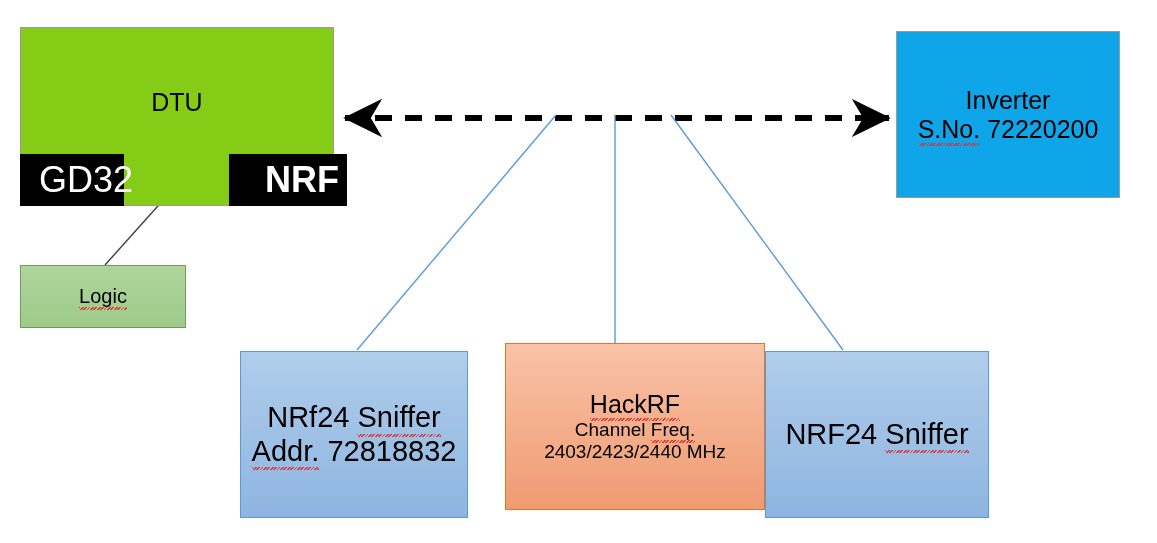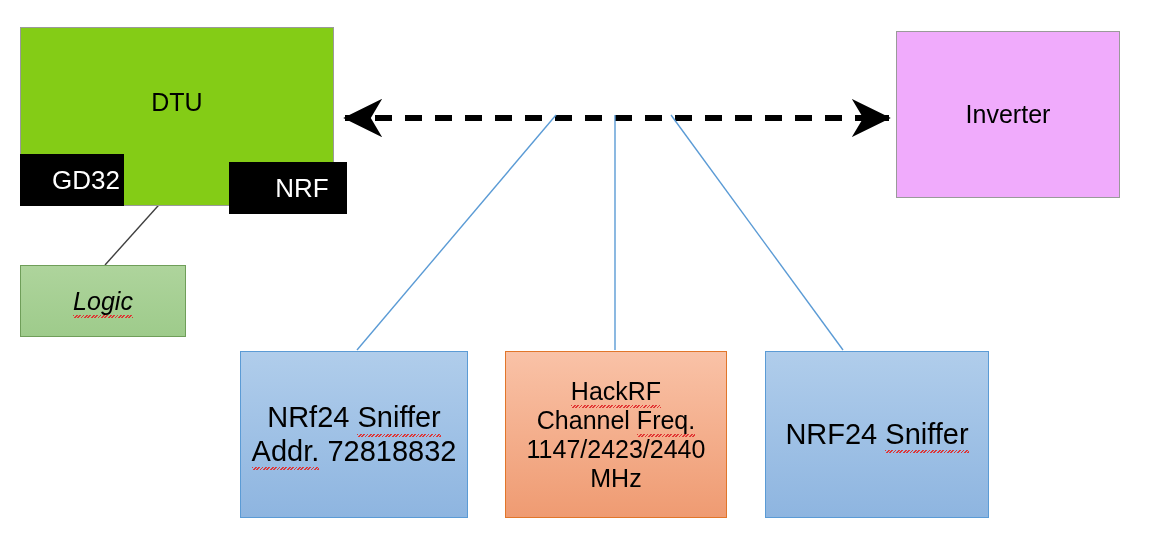--- a/index.html
+++ b/index.html
@@ -44,53 +44,53 @@
   }
   
   .black-box {
     position: absolute;
     box-sizing: border-box;
     background: #000000;
     color: #ffffff;
     display: flex;
     align-items: center;
     justify-content: center;
-    font-size: 26px;
+    font-size: 36px;
     padding-left: 28px;
   }
   #gd32-box {
     left: 20px;
     top: 154px;
     width: 104px;
     height: 52px;
   }
   #nrf-box {
     left: 229px;
-    top: 162px;
+    top: 154px;
     width: 118px;
     height: 52px;
+    font-weight: bold;
   }
   
   #logic-box {
     left: 20px;
     top: 265px;
     width: 166px;
-    height: 72px;
+    height: 63px;
     background: linear-gradient(180deg, #aed49c 0%, #9ecb8b 100%);
     border: 1px solid #6f9e59;
-    font-size: 25px;
-    font-style: italic;
+    font-size: 20px;
   }
   
   #inverter-box {
     left: 896px;
     top: 31px;
     width: 224px;
     height: 167px;
-    background: #f0abfc;
+    background: #0ea5e9;
     border: 1px solid #9a9a9a;
     font-size: 25px;
   }
   
   .blue-box {
     background: linear-gradient(180deg, #b0cdeb 0%, #8eb5e0 100%);
     border: 1px solid #5b9bd5;
     font-size: 29px;
   }
   #sniffer-left-box {
@@ -100,31 +100,31 @@
     height: 167px;
   }
   #sniffer-right-box {
     left: 765px;
     top: 351px;
     width: 224px;
     height: 167px;
   }
   #hackrf-box {
     left: 505px;
-    top: 351px;
-    width: 222px;
+    top: 343px;
+    width: 260px;
     height: 167px;
     background: linear-gradient(180deg, #f9c2a7 0%, #ef9b72 100%);
     border: 1px solid #e1762a;
   }
   #hackrf-box .title {
     font-size: 25px;
   }
   #hackrf-box .sub {
-    font-size: 25px;
+    font-size: 19px;
   }
   
   .squiggle {
     position: relative;
     display: inline-block;
   }
   .squiggle::after {
     content: "";
     position: absolute;
     left: 0;
@@ -189,40 +189,44 @@
   <div class="black-box" id="nrf-box">
     <span>NRF</span>
   </div>
 
   <div class="box" id="logic-box">
     <span class="squiggle">Logic</span>
   </div>
 
   <div class="box" id="inverter-box">
     <div class="line">Inverter</div>
+    <div class="line">
+      <span class="squiggle">S.No.</span>
+      <span>72220200</span>
+    </div>
   </div>
 
   <div class="box blue-box" id="sniffer-left-box">
     <div class="line">
       <span>NRf24&nbsp;</span><span class="squiggle">Sniffer</span>
     </div>
     <div class="line">
       <span class="squiggle">Addr.</span>
       <span>72818832</span>
     </div>
   </div>
 
   <div class="box" id="hackrf-box">
     <div class="title">
       <span class="squiggle">HackRF</span>
     </div>
     <div class="sub">
       <span>Channel&nbsp;</span><span class="squiggle">Freq.</span>
     </div>
-    <div class="sub">1147/2423/2440 MHz</div>
+    <div class="sub">2403/2423/2440 MHz</div>
   </div>
 
   <div class="box blue-box" id="sniffer-right-box">
     <div class="line">
       <span>NRF24&nbsp;</span><span class="squiggle">Sniffer</span>
     </div>
   </div>
 
 </div>
 

